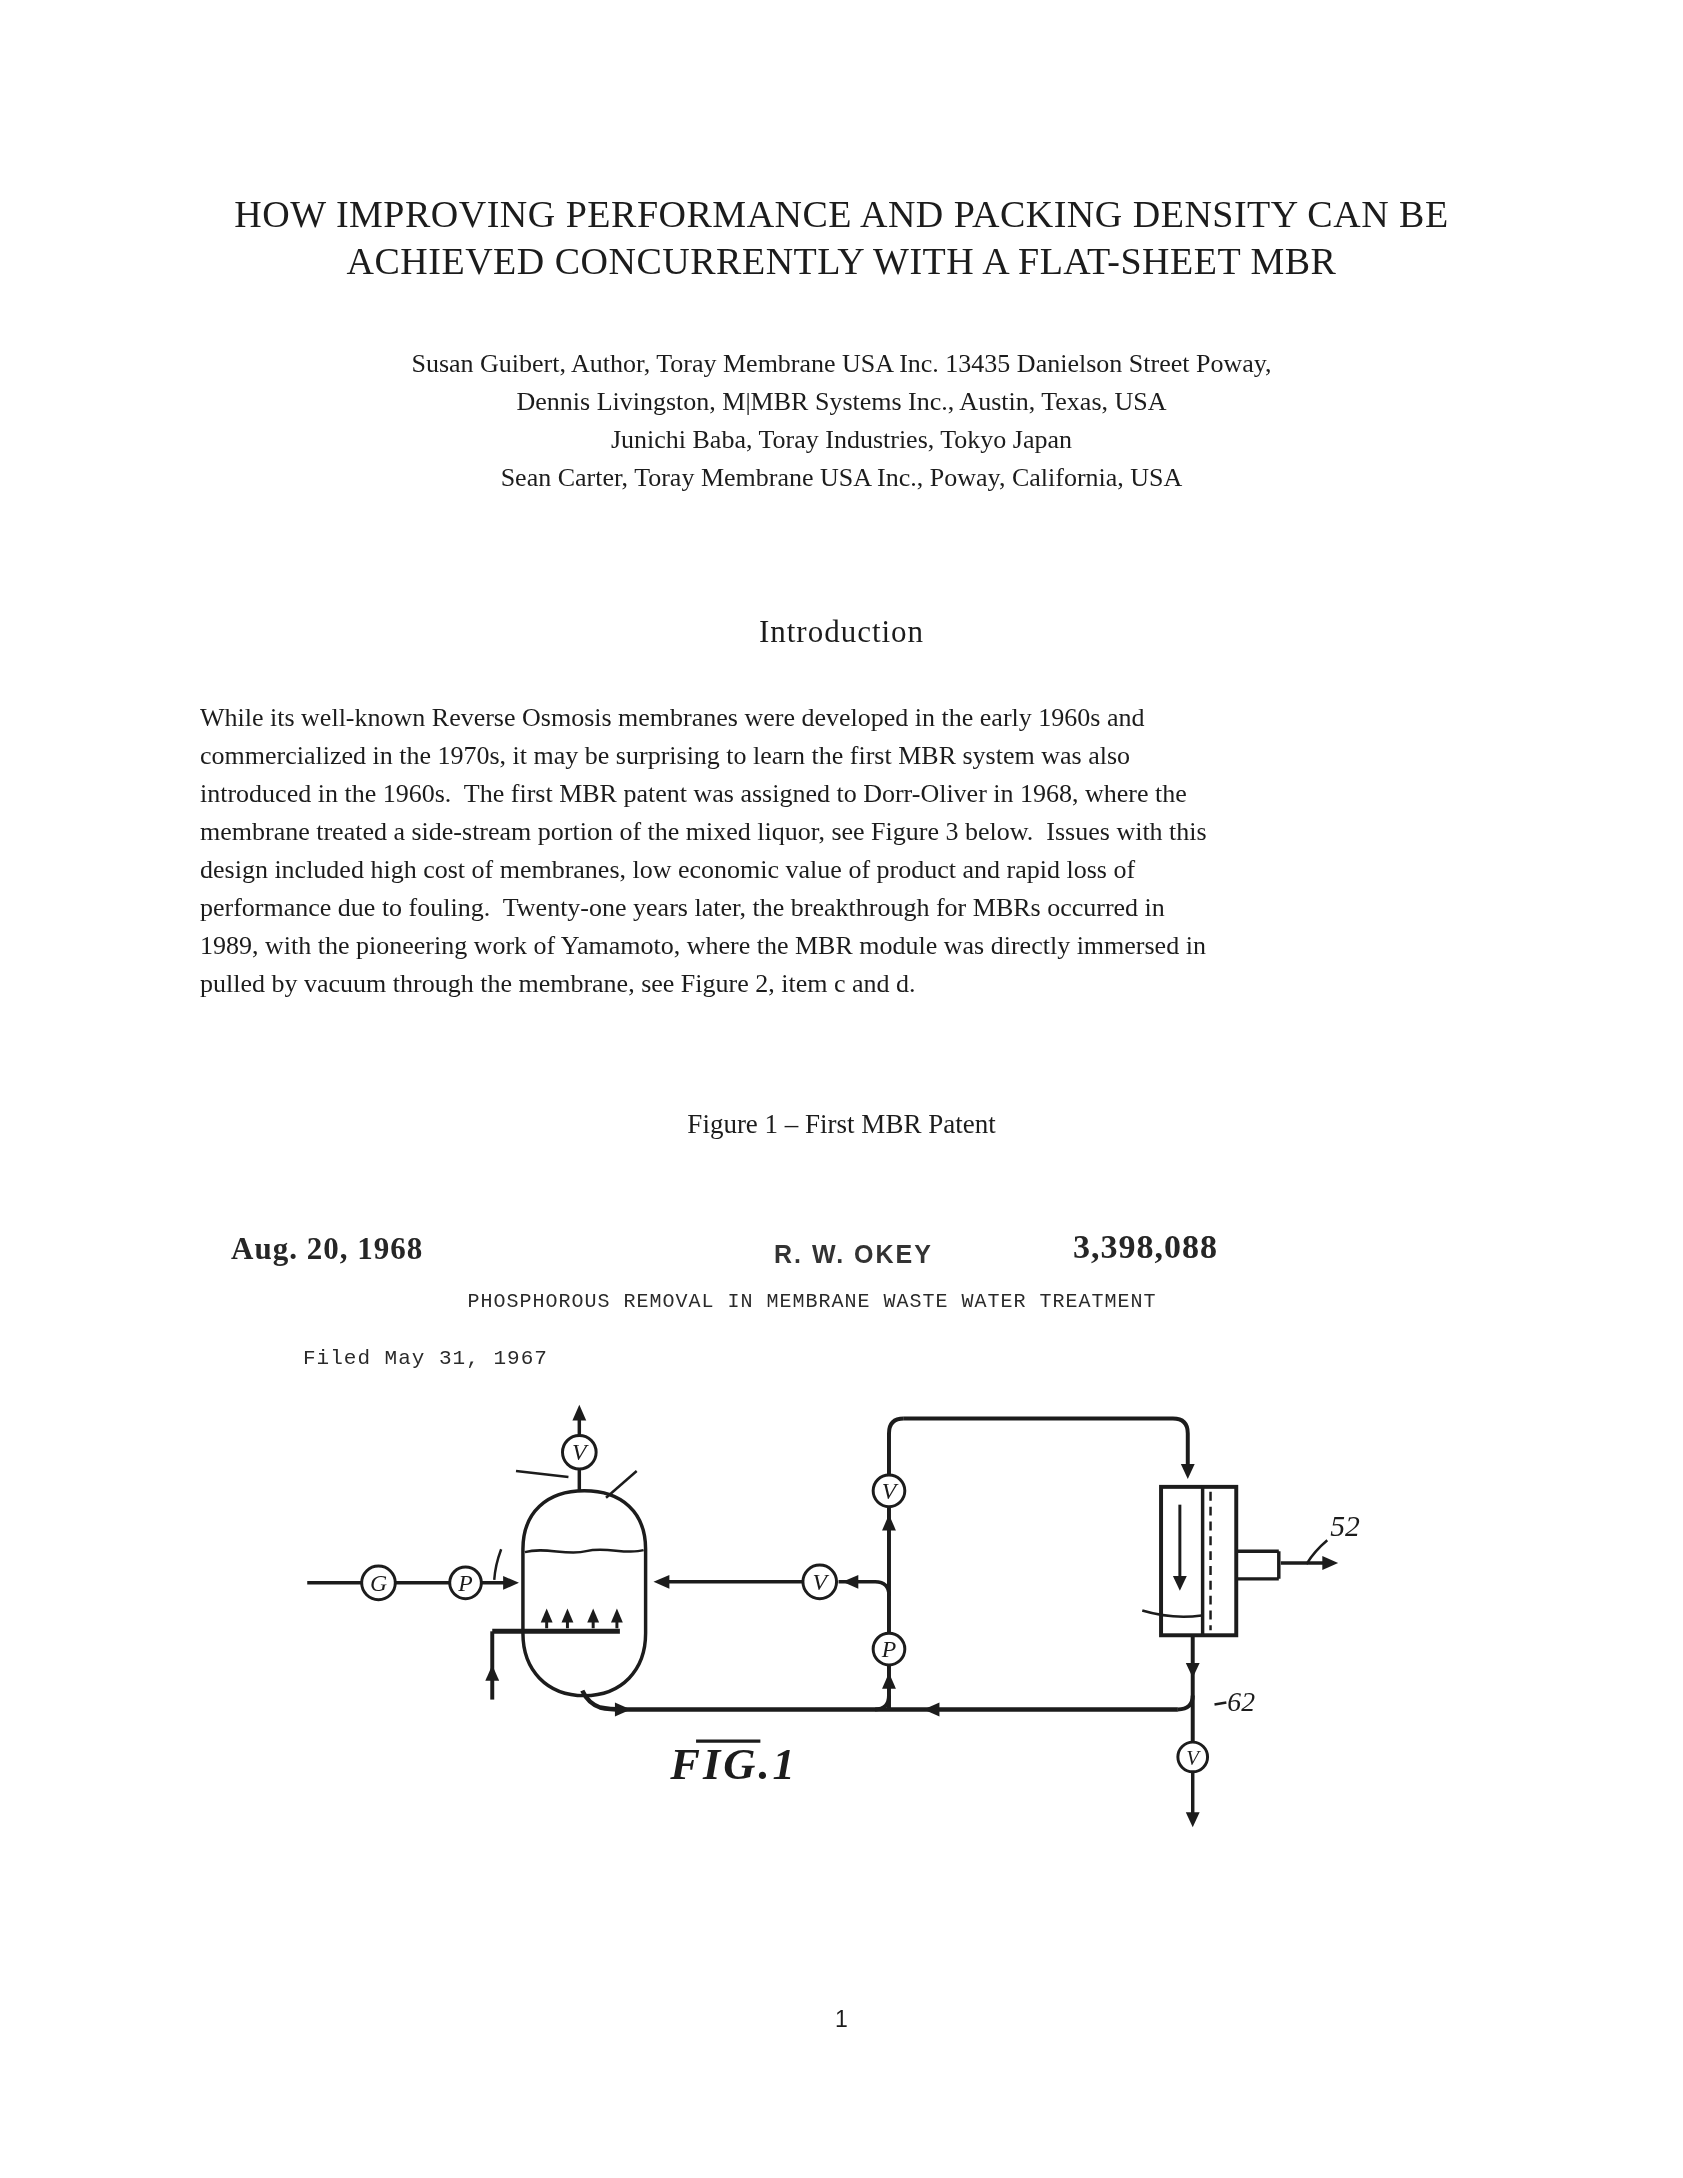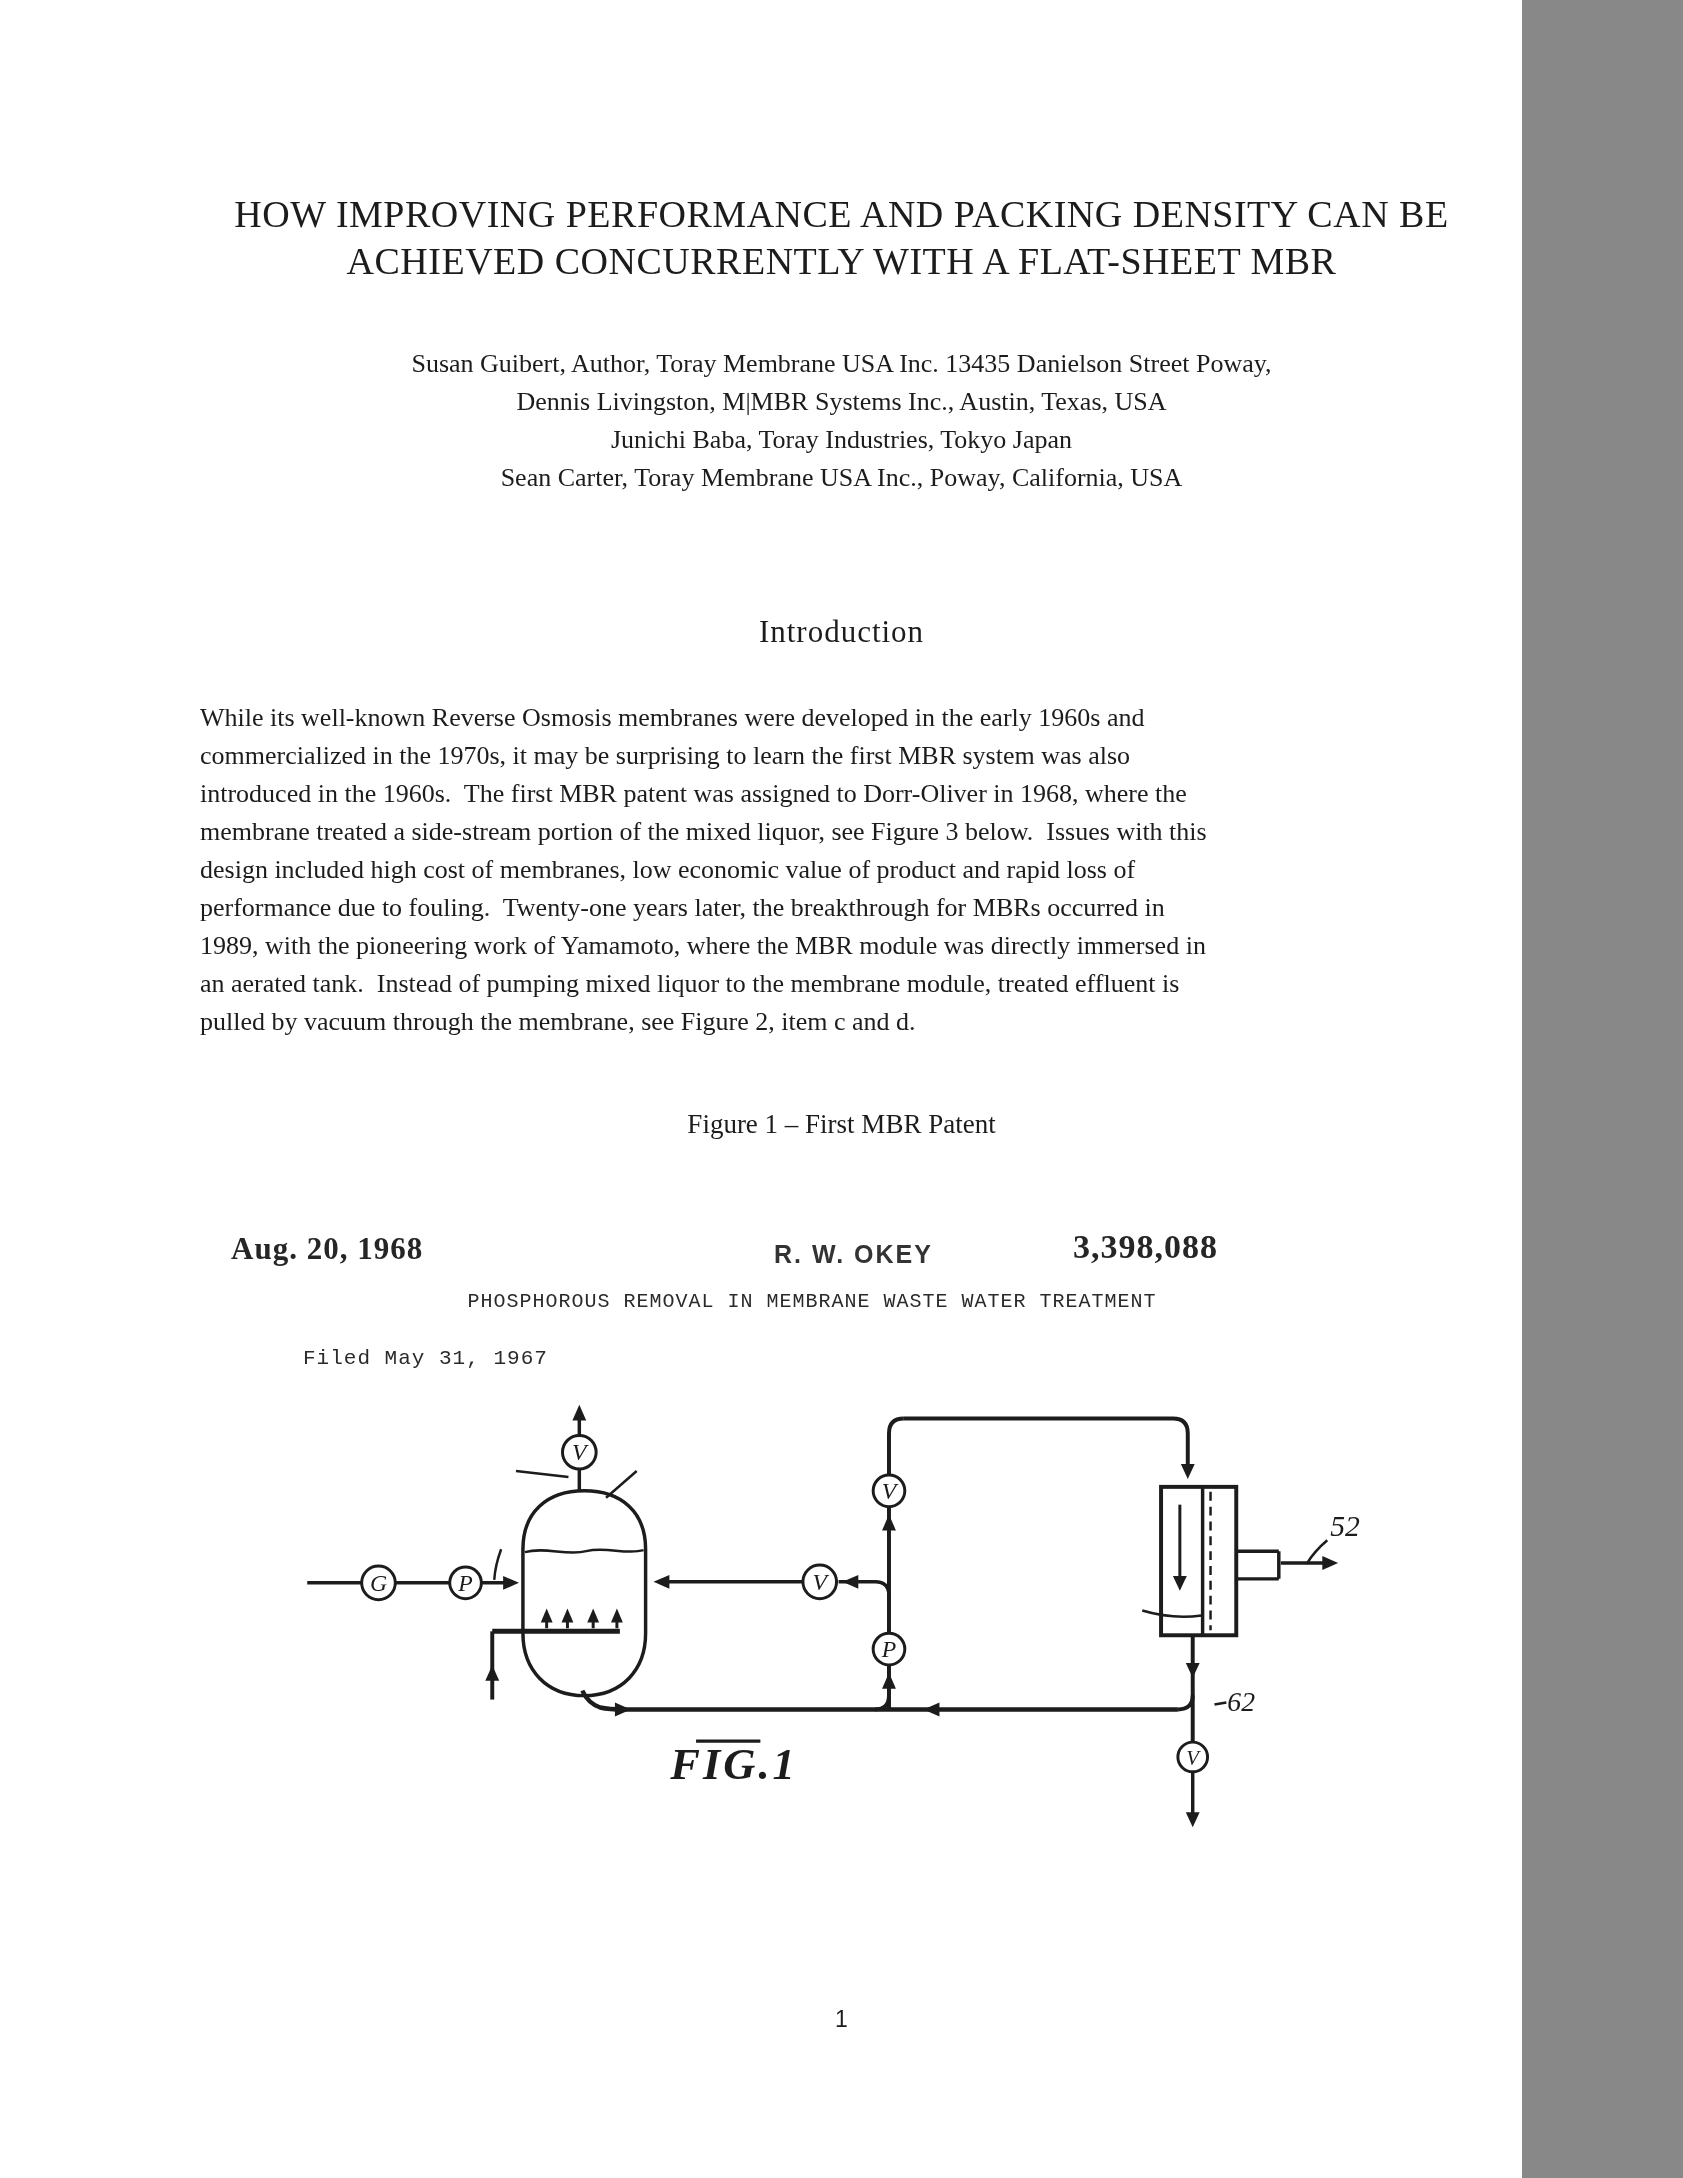--- a/index.html
+++ b/index.html
@@ -1,23 +1,22 @@
 <!DOCTYPE html>
 <html><head>
 <meta charset="utf-8">
 <style>
   html,body{margin:0;padding:0;background:#888;}
   .page{
     position:relative;
-    width:1502px;height:2178px;
+    width:1683px;height:2178px;
     background:#ffffff;
     font-family:"Liberation Serif","DejaVu Serif",serif;
     color:#1c1c1c;
     overflow:hidden;
-    padding-left:20px;
   }
   .title{
     position:absolute;top:191px;left:0;width:1683px;
     text-align:center;font-size:38px;line-height:47px;
     letter-spacing:0.5px;
   }
   .authors{
     position:absolute;top:345px;left:0;width:1683px;
     text-align:center;font-size:26px;line-height:38px;
   }
@@ -91,21 +90,20 @@
   <h2 class="section-heading">Introduction</h2>
 
   <div class="para">
     <div class="pline">While its well-known Reverse Osmosis membranes were developed in the early 1960s and</div>
     <div class="pline">commercialized in the 1970s, it may be surprising to learn the first MBR system was also</div>
     <div class="pline">introduced in the 1960s.  The first MBR patent was assigned to Dorr-Oliver in 1968, where the</div>
     <div class="pline">membrane treated a side-stream portion of the mixed liquor, see Figure 3 below.  Issues with this</div>
     <div class="pline">design included high cost of membranes, low economic value of product and rapid loss of</div>
     <div class="pline">performance due to fouling.  Twenty-one years later, the breakthrough for MBRs occurred in</div>
     <div class="pline">1989, with the pioneering work of Yamamoto, where the MBR module was directly immersed in</div>
-    <div class="pline">an aerated tank.  Instead of pumping mixed liquor to the membrane module, treated effluent is</div>
     <div class="pline">pulled by vacuum through the membrane, see Figure 2, item c and d.</div>
   </div>
 
   <div class="caption">Figure 1 – First MBR Patent</div>
 
   <div class="p-date">Aug. 20, 1968</div>
   <div class="p-inventor">R. W. OKEY</div>
   <div class="p-number">3,398,088</div>
   <div class="p-title">PHOSPHOROUS REMOVAL IN MEMBRANE WASTE WATER TREATMENT</div>
   <div class="p-filed">Filed May 31, 1967</div>

